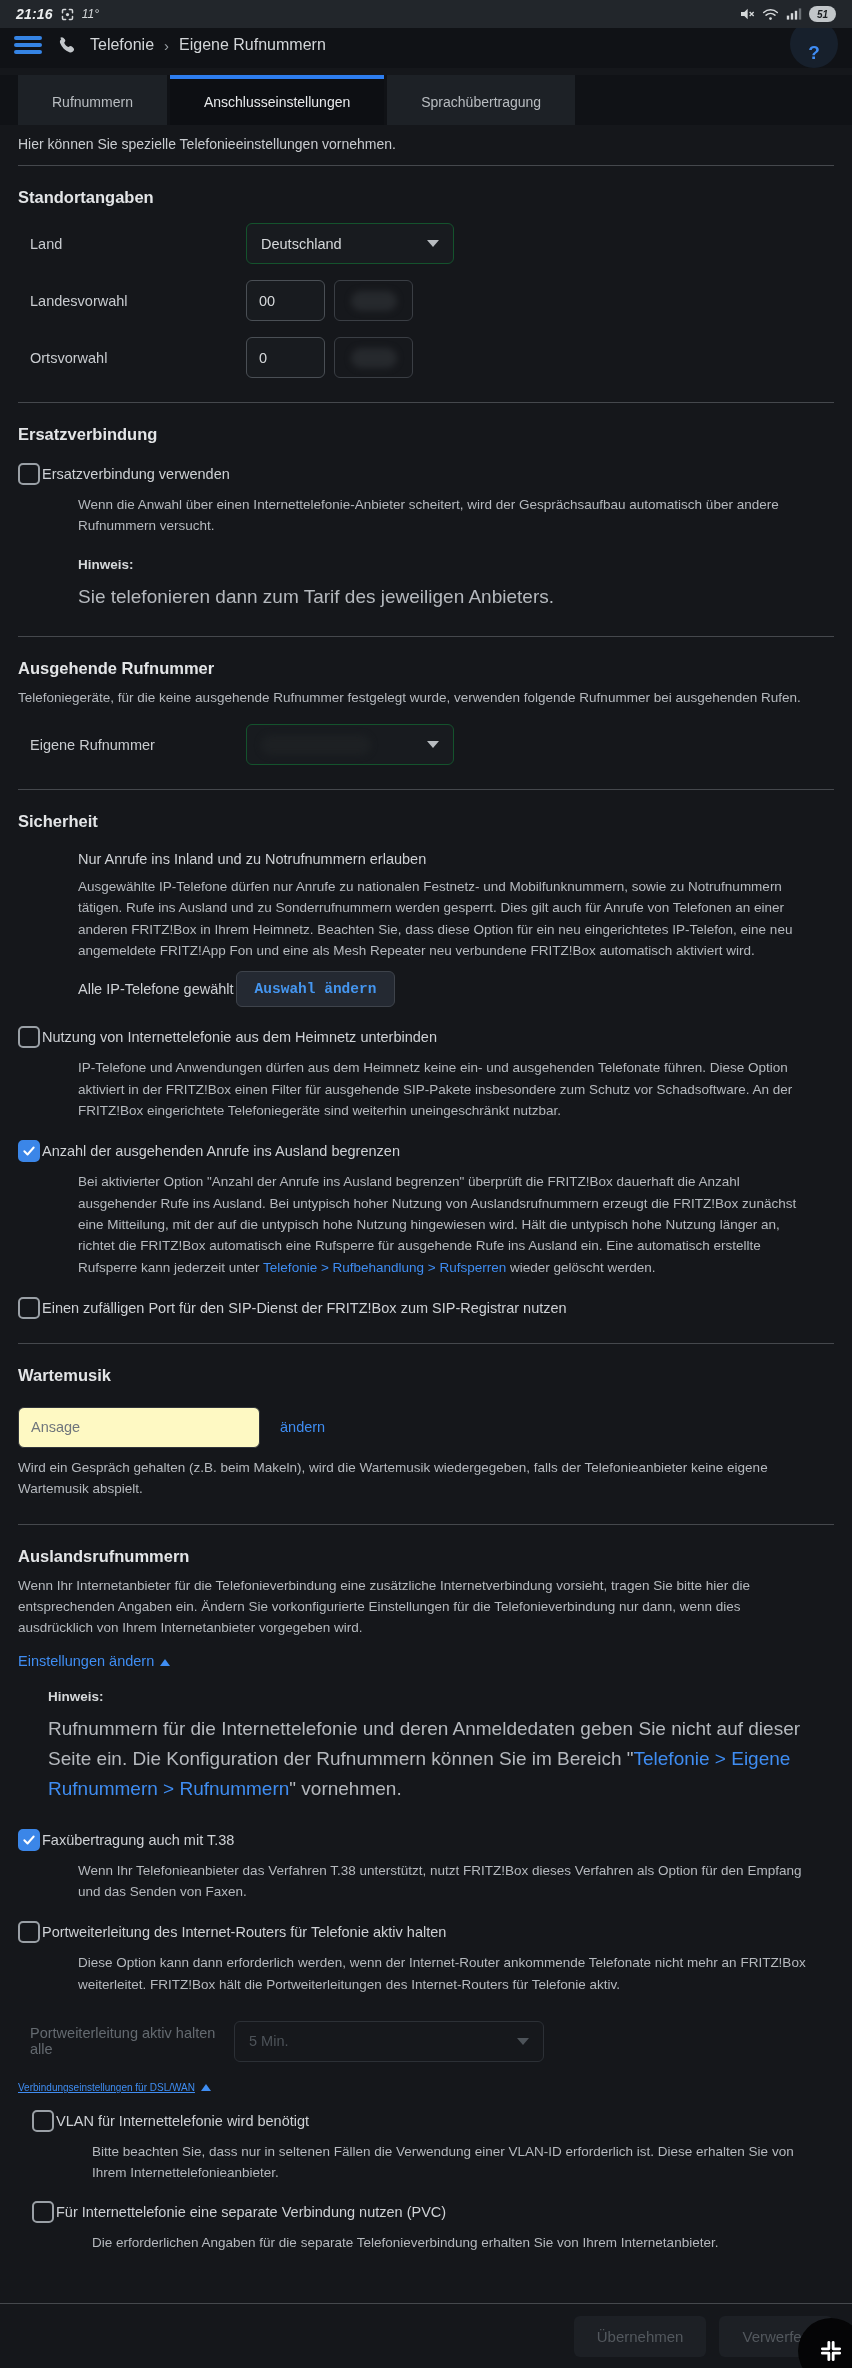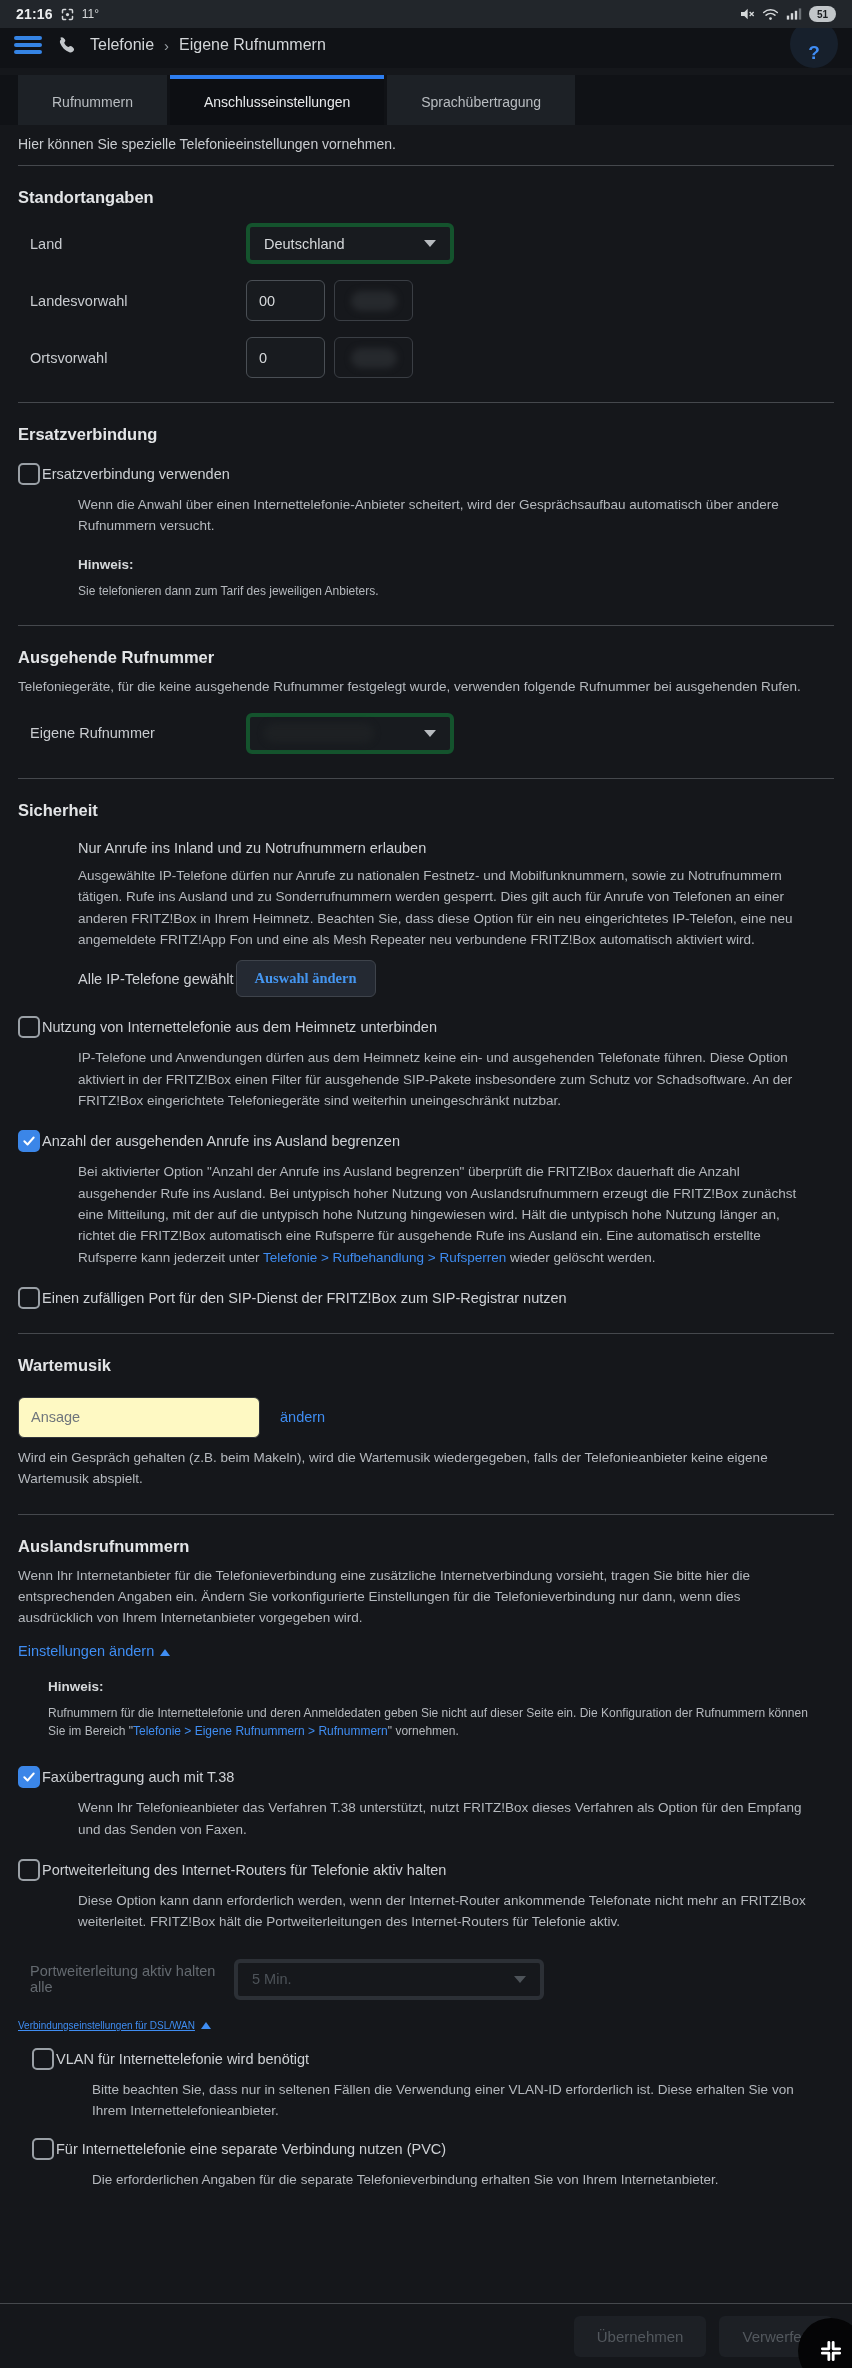--- a/index.html
+++ b/index.html
@@ -5,21 +5,21 @@
   * { margin:0; padding:0; box-sizing:border-box; }
   html,body { background:#000; }
   body { font-family:"Liberation Sans", sans-serif; }
   .page { position:relative; width:852px; height:2368px; margin:0 auto;
           background:#15171b; overflow:hidden; color:#c6c9cc; }
 
   
   .statusbar { position:absolute; top:0; left:0; width:852px; height:28px;
     background:#22262b; display:flex; align-items:center; justify-content:space-between;
     padding:0 16px; z-index:30; }
-  .sb-left, .sb-right { display:flex; align-items:center; gap:7px; }
+  .sb-left, .sb-right { display:flex; align-items:center; gap:7px;font-style:italic; }
   .sb-time { font-size:14px; font-weight:700; color:#eceeef; letter-spacing:.2px; }
   .sb-temp { font-size:12px; color:#d5d8da; }
   .sb-ico { display:flex; align-items:center; }
   .battery-pill { min-width:27px; height:16px; background:#c2c6c9; border-radius:9px;
     display:flex; align-items:center; justify-content:center;
     font-size:10px; font-weight:700; color:#1a1d20; padding:0 5px; }
 
   
   .appheader { position:absolute; top:28px; left:0; width:852px; height:40px;
     background:#101216; display:flex; align-items:center; padding:0 12px; z-index:20; }
@@ -49,21 +49,21 @@
   .intro { padding:11px 20px 13px 18px; font-size:14px; color:#c9ccd0; }
 
   .section { border-top:1px solid #45484d; margin:0 18px; padding:22px 2px 24px 0; }
   .sec-title { font-size:16.5px; font-weight:700; color:#e3e5e7; }
 
   .form-row { display:flex; align-items:center; margin-top:16px; }
   .form-row:first-of-type { margin-top:20px; }
   .f-label { width:228px; padding-left:12px; font-size:14.5px; color:#c9ccd0; }
   .f-label.dim { color:#646a70; }
 
-  .select { width:208px; height:41px; background:#181b1f; border:4px solid #14532d;
+  .select { width:208px; height:41px; background:#181b1f; border:1px solid #14532d;
     border-radius:6px; display:flex; align-items:center; justify-content:space-between;
     padding:0 14px; font-size:14.5px; color:#d6d9db; cursor:pointer; }
   .select.wide { width:310px; }
   .select.disabled { border-color:#2c3036; color:#4d5359; background:#16181c; cursor:default; }
   .caret { width:0; height:0; border-left:6px solid transparent; border-right:6px solid transparent;
     border-top:7px solid #b8bcc0; }
   .select.disabled .caret { border-top-color:#4d5359; }
 
   .input { height:41px; background:#181b1f; border:1px solid #4a4f55; border-radius:6px;
     color:#d6d9db; font-size:14.5px; padding:0 12px; font-family:"Liberation Sans",sans-serif; }
@@ -79,34 +79,34 @@
   .cb-row { display:flex; align-items:flex-start; gap:2px; margin-top:20px; }
   .cb { flex:0 0 auto; width:22px; height:22px; border:2px solid #9aa0a6; border-radius:5px;
     background:transparent; margin-top:-1px; cursor:pointer; display:flex;
     align-items:center; justify-content:center; }
   .cb.checked { background:#3b86e8; border-color:#3b86e8; }
   .cb-label { font-size:14.5px; color:#ced1d5; line-height:1.4; }
   .desc { margin:9px 20px 0 60px; font-size:13.5px; color:#b5b9be; line-height:1.58; }
   .desc.flush { margin-left:30px; }
   .hinweis { margin:20px 0 0 60px; font-size:13.5px; font-weight:700; color:#d6d9db; }
   .hinweis.flush { margin-left:30px; }
-  .hinweis-text { margin:10px 20px 0 60px; font-size:12px; color:#b5b9be; line-height:1.58; }
+  .hinweis-text { margin:10px 20px 0 60px; font-size:19px; color:#b5b9be; line-height:1.58; }
   .hinweis-text.flush { margin-left:30px; }
 
   .link { color:#3f8df2; text-decoration:none; cursor:pointer; }
   .link.ul { text-decoration:underline; }
   .tri-up { display:inline-block; width:0; height:0; border-left:5px solid transparent;
     border-right:5px solid transparent; border-bottom:7px solid #3f8df2; margin-left:6px; }
 
   .sec-item-label { margin:20px 0 0 60px; font-size:14.5px; color:#ced1d5; }
   .selection-row { display:flex; align-items:center; margin:10px 0 0 60px; }
   .selection-text { font-size:14.5px; color:#ced1d5; }
   .btn-secondary { margin-left:2px; background:#242932; border:1px solid #3e434b;
     border-radius:6px; padding:9px 18px; font-size:14.5px; font-weight:700;
-    color:#4596f0; cursor:pointer; font-family:Liberation Serif, serif; }
+    color:#4596f0; cursor:pointer; font-family:Liberation Mono, monospace; }
 
   .wm-row { display:flex; align-items:center; gap:20px; margin-top:22px; }
   .wm-link { font-size:14.5px; }
 
   .tv-link-row { margin-top:14px; font-size:14.5px; }
   .dsl-row { margin-top:20px; font-size:10px; }
   .sub-block { margin-left:14px; }
   .sub-block .cb-row { margin-top:18px; }
   .sub-block .desc { margin-left:60px; }
 

